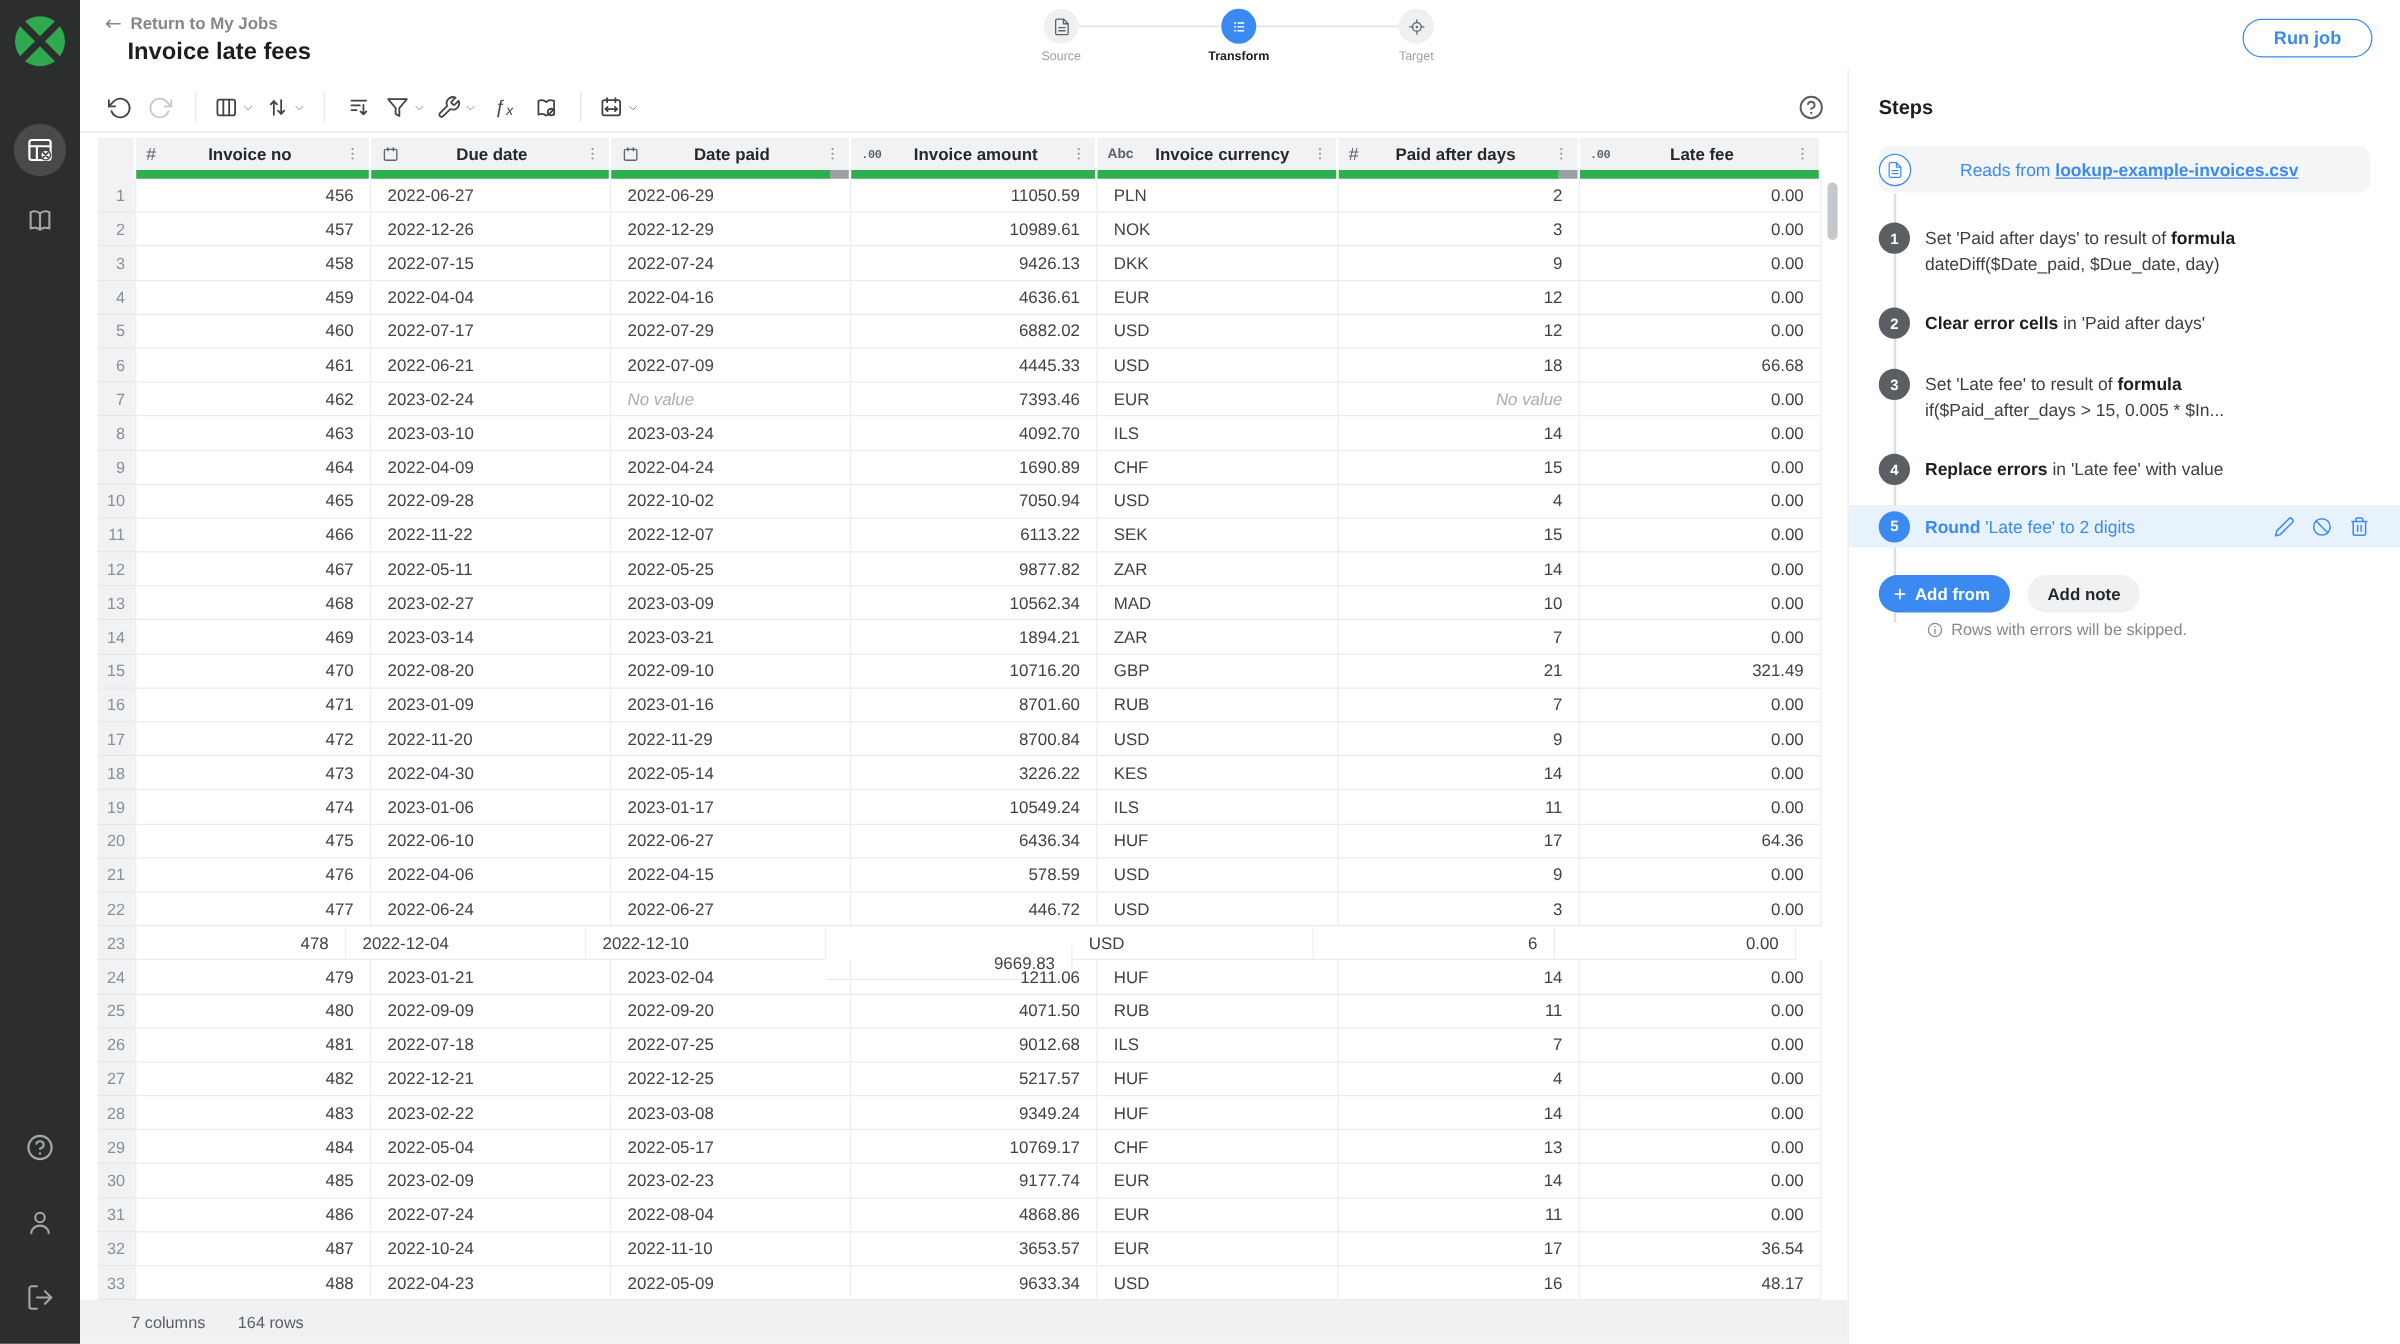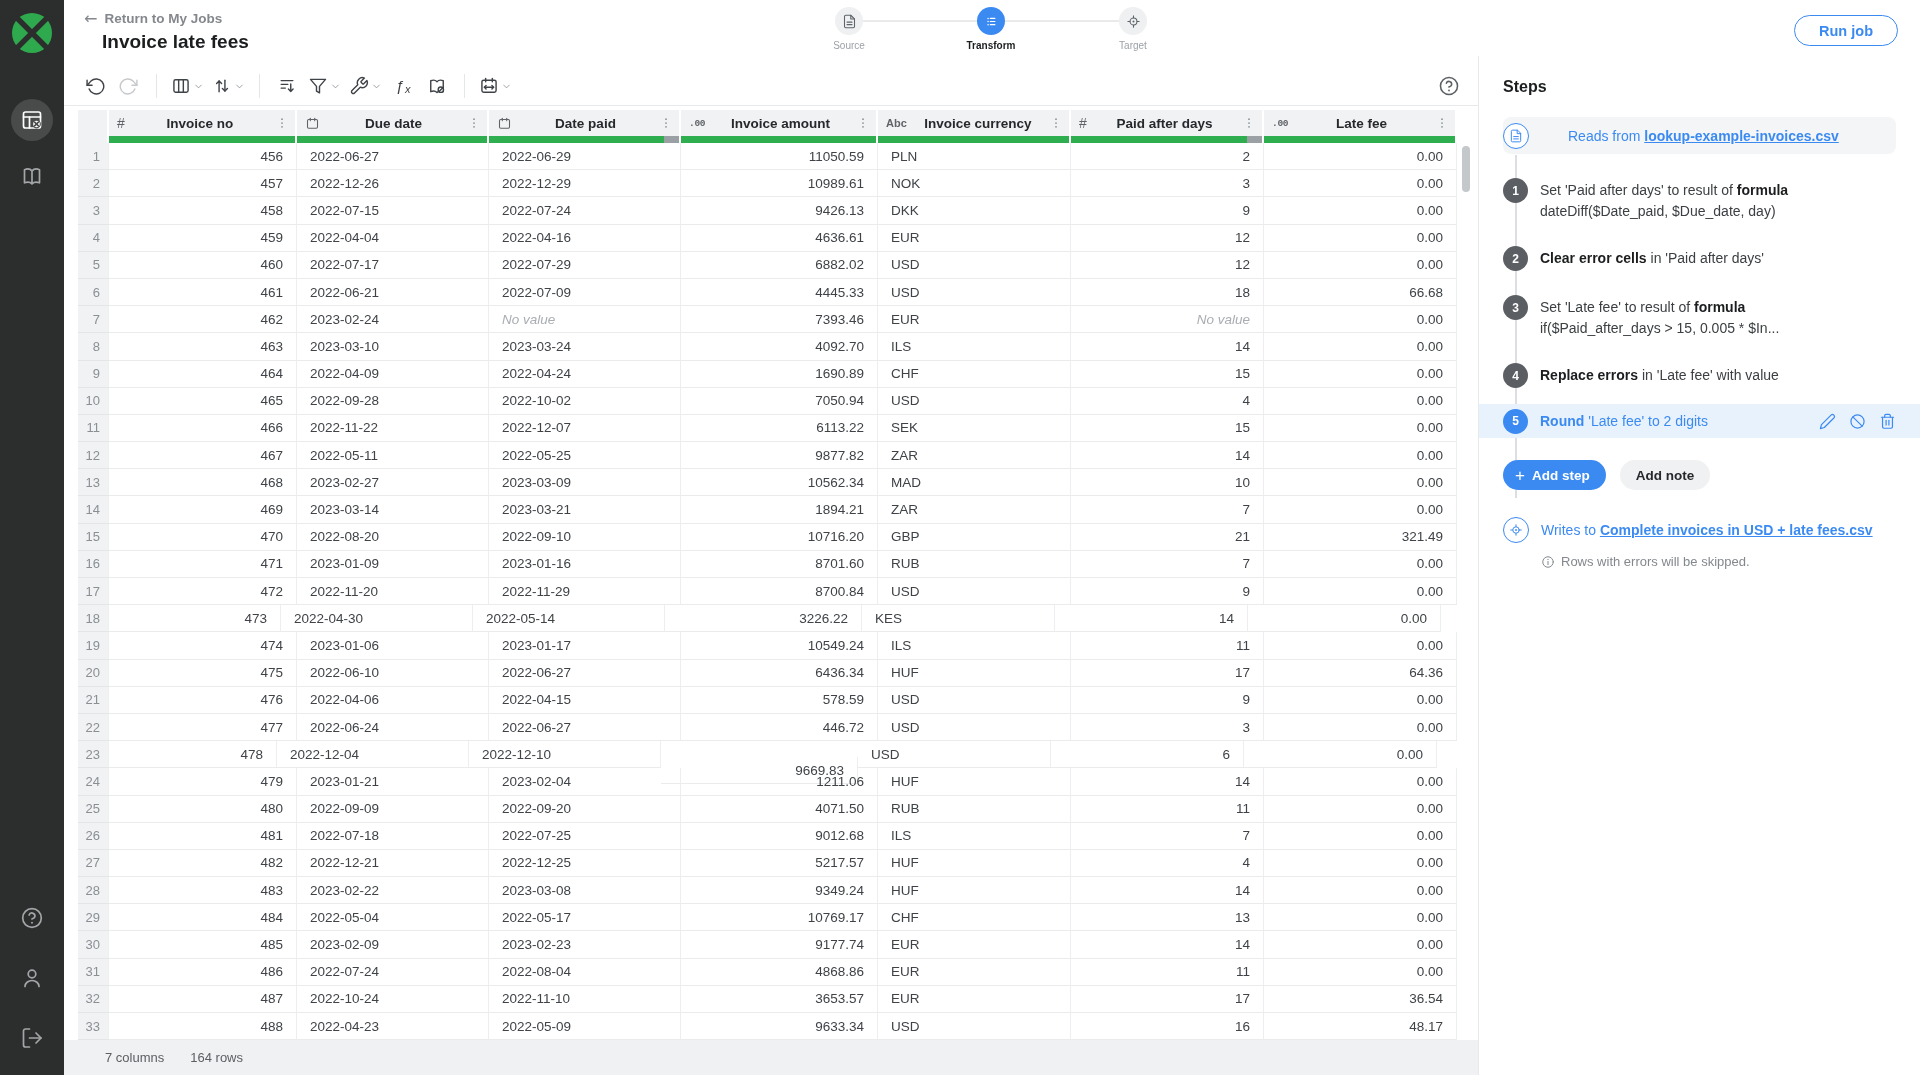--- a/index.html
+++ b/index.html
@@ -652,21 +652,21 @@
         <div class="cell num" style="width: 188px;">472</div>
         <div class="cell txt" style="width: 192px;">2022-11-20</div>
         <div class="cell txt" style="width: 192px;">2022-11-29</div>
         <div class="cell num" style="width: 197px;">8700.84</div>
         <div class="cell txt" style="width: 193px;">USD</div>
         <div class="cell num" style="width: 193px;">9</div>
         <div class="cell num" style="width: 193px;">0.00</div>
       </div>
       <div class="trow">
         <div class="cell rownum" style="width: 31px;">18</div>
-        <div class="cell num" style="width: 172px;">473</div>
+        <div class="cell num" style="width: 188px;">473</div>
         <div class="cell txt" style="width: 192px;">2022-04-30</div>
         <div class="cell txt" style="width: 192px;">2022-05-14</div>
         <div class="cell num" style="width: 197px;">3226.22</div>
         <div class="cell txt" style="width: 193px;">KES</div>
         <div class="cell num" style="width: 193px;">14</div>
         <div class="cell num" style="width: 193px;">0.00</div>
       </div>
       <div class="trow">
         <div class="cell rownum" style="width: 31px;">19</div>
         <div class="cell num" style="width: 188px;">474</div>
@@ -883,39 +883,25 @@
               <line x1="14" y1="10.5" x2="14" y2="17"></line>
             </svg>
           </span>
         </span>
       </div>
     </div>
 
   <div id="btn-row">
     <button id="addstep">
       <span class="plus">+</span>
-      <span>Add step</span>
+      <span>Add from</span>
     </button>
     <button id="addnote">Add note</button>
   </div>
 
-  <div class="io-row writes prel">
-    <span class="io-icon" id="tgt-icon">
-        <svg class="main" viewBox="0 0 24 24" fill="none" stroke="currentColor" stroke-width="1.7" stroke-linecap="round" stroke-linejoin="round">
-          <circle cx="12" cy="12" r="5.5"></circle>
-          <circle cx="12" cy="12" r="1.6" fill="currentColor" stroke="none"></circle>
-          <line x1="12" y1="3" x2="12" y2="6"></line>
-          <line x1="12" y1="18" x2="12" y2="21"></line>
-          <line x1="3" y1="12" x2="6" y2="12"></line>
-          <line x1="18" y1="12" x2="21" y2="12"></line>
-        </svg>
-      </span>
-    <span class="io-text"><span>Writes to</span>
-      <a class="io-link">Complete invoices in USD + late fees.csv</a></span>
-  </div>
   <div class="io-note prel">
     <span id="note-icon">
         <svg class="main" viewBox="0 0 24 24" fill="none" stroke="currentColor" stroke-width="1.7" stroke-linecap="round" stroke-linejoin="round">
           <circle cx="12" cy="12" r="9"></circle>
           <line x1="12" y1="11" x2="12" y2="16.5"></line>
           <circle cx="12" cy="7.6" r="1.1" fill="currentColor" stroke="none"></circle>
         </svg>
       </span>
     <span>Rows with errors will be skipped.</span>
   </div>

